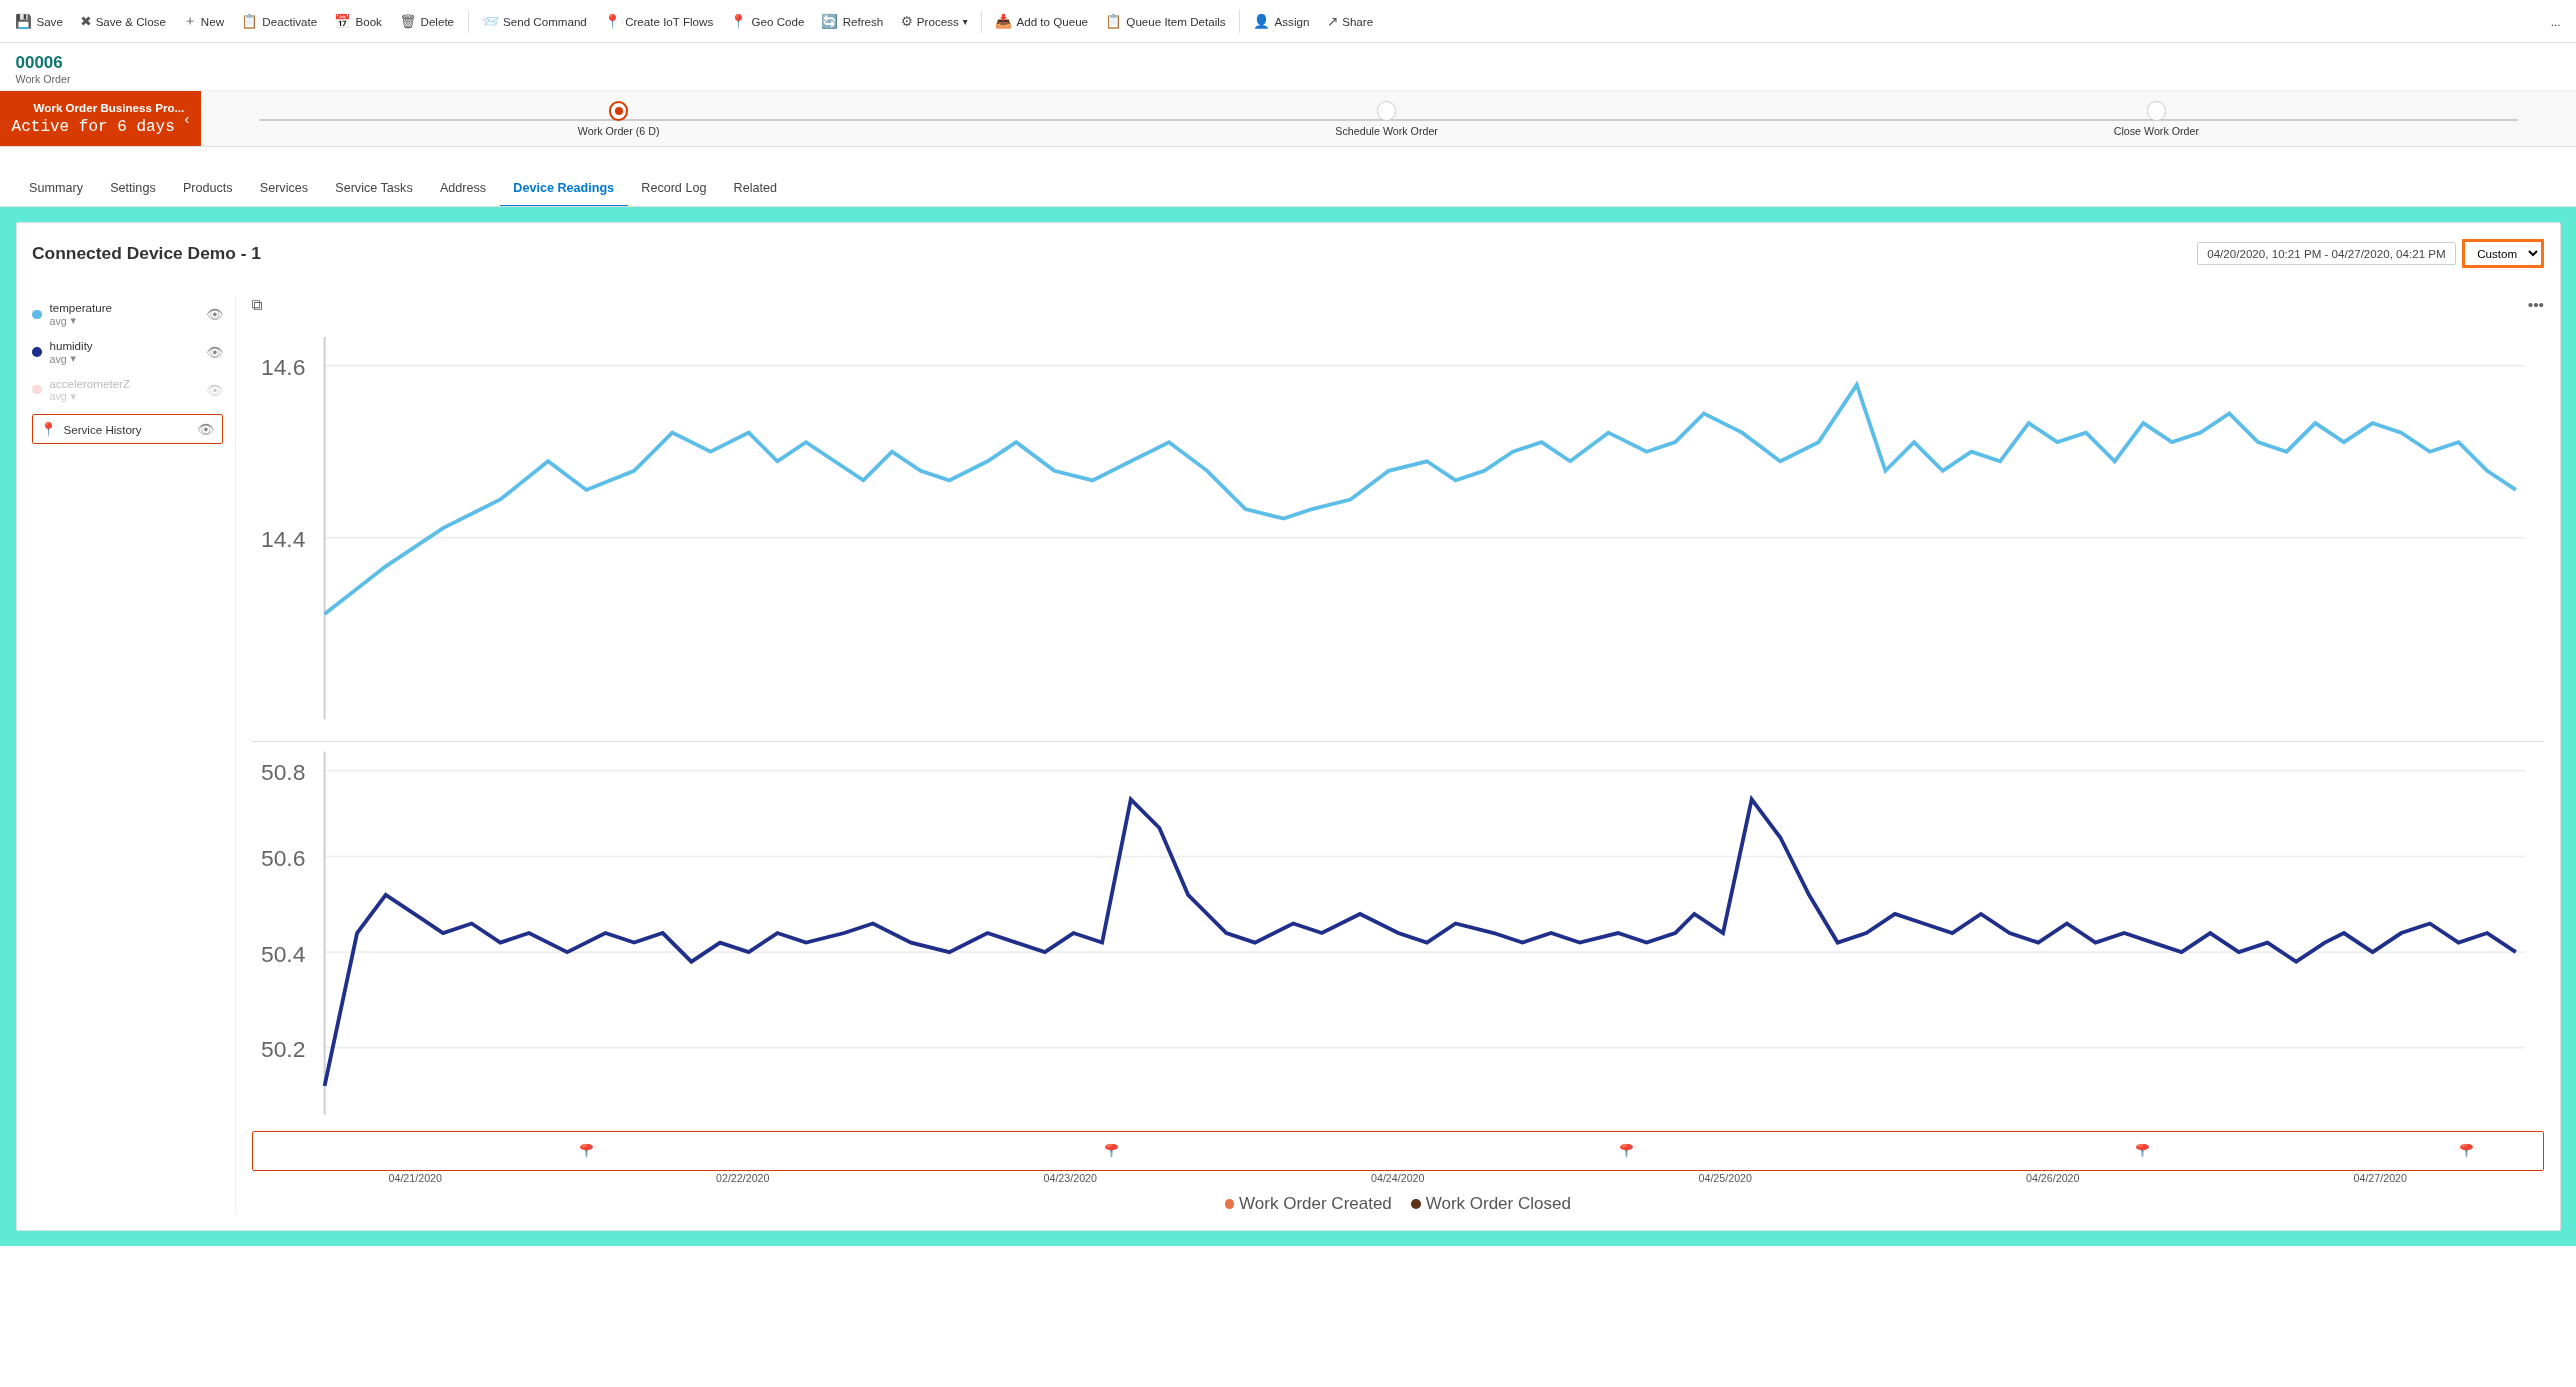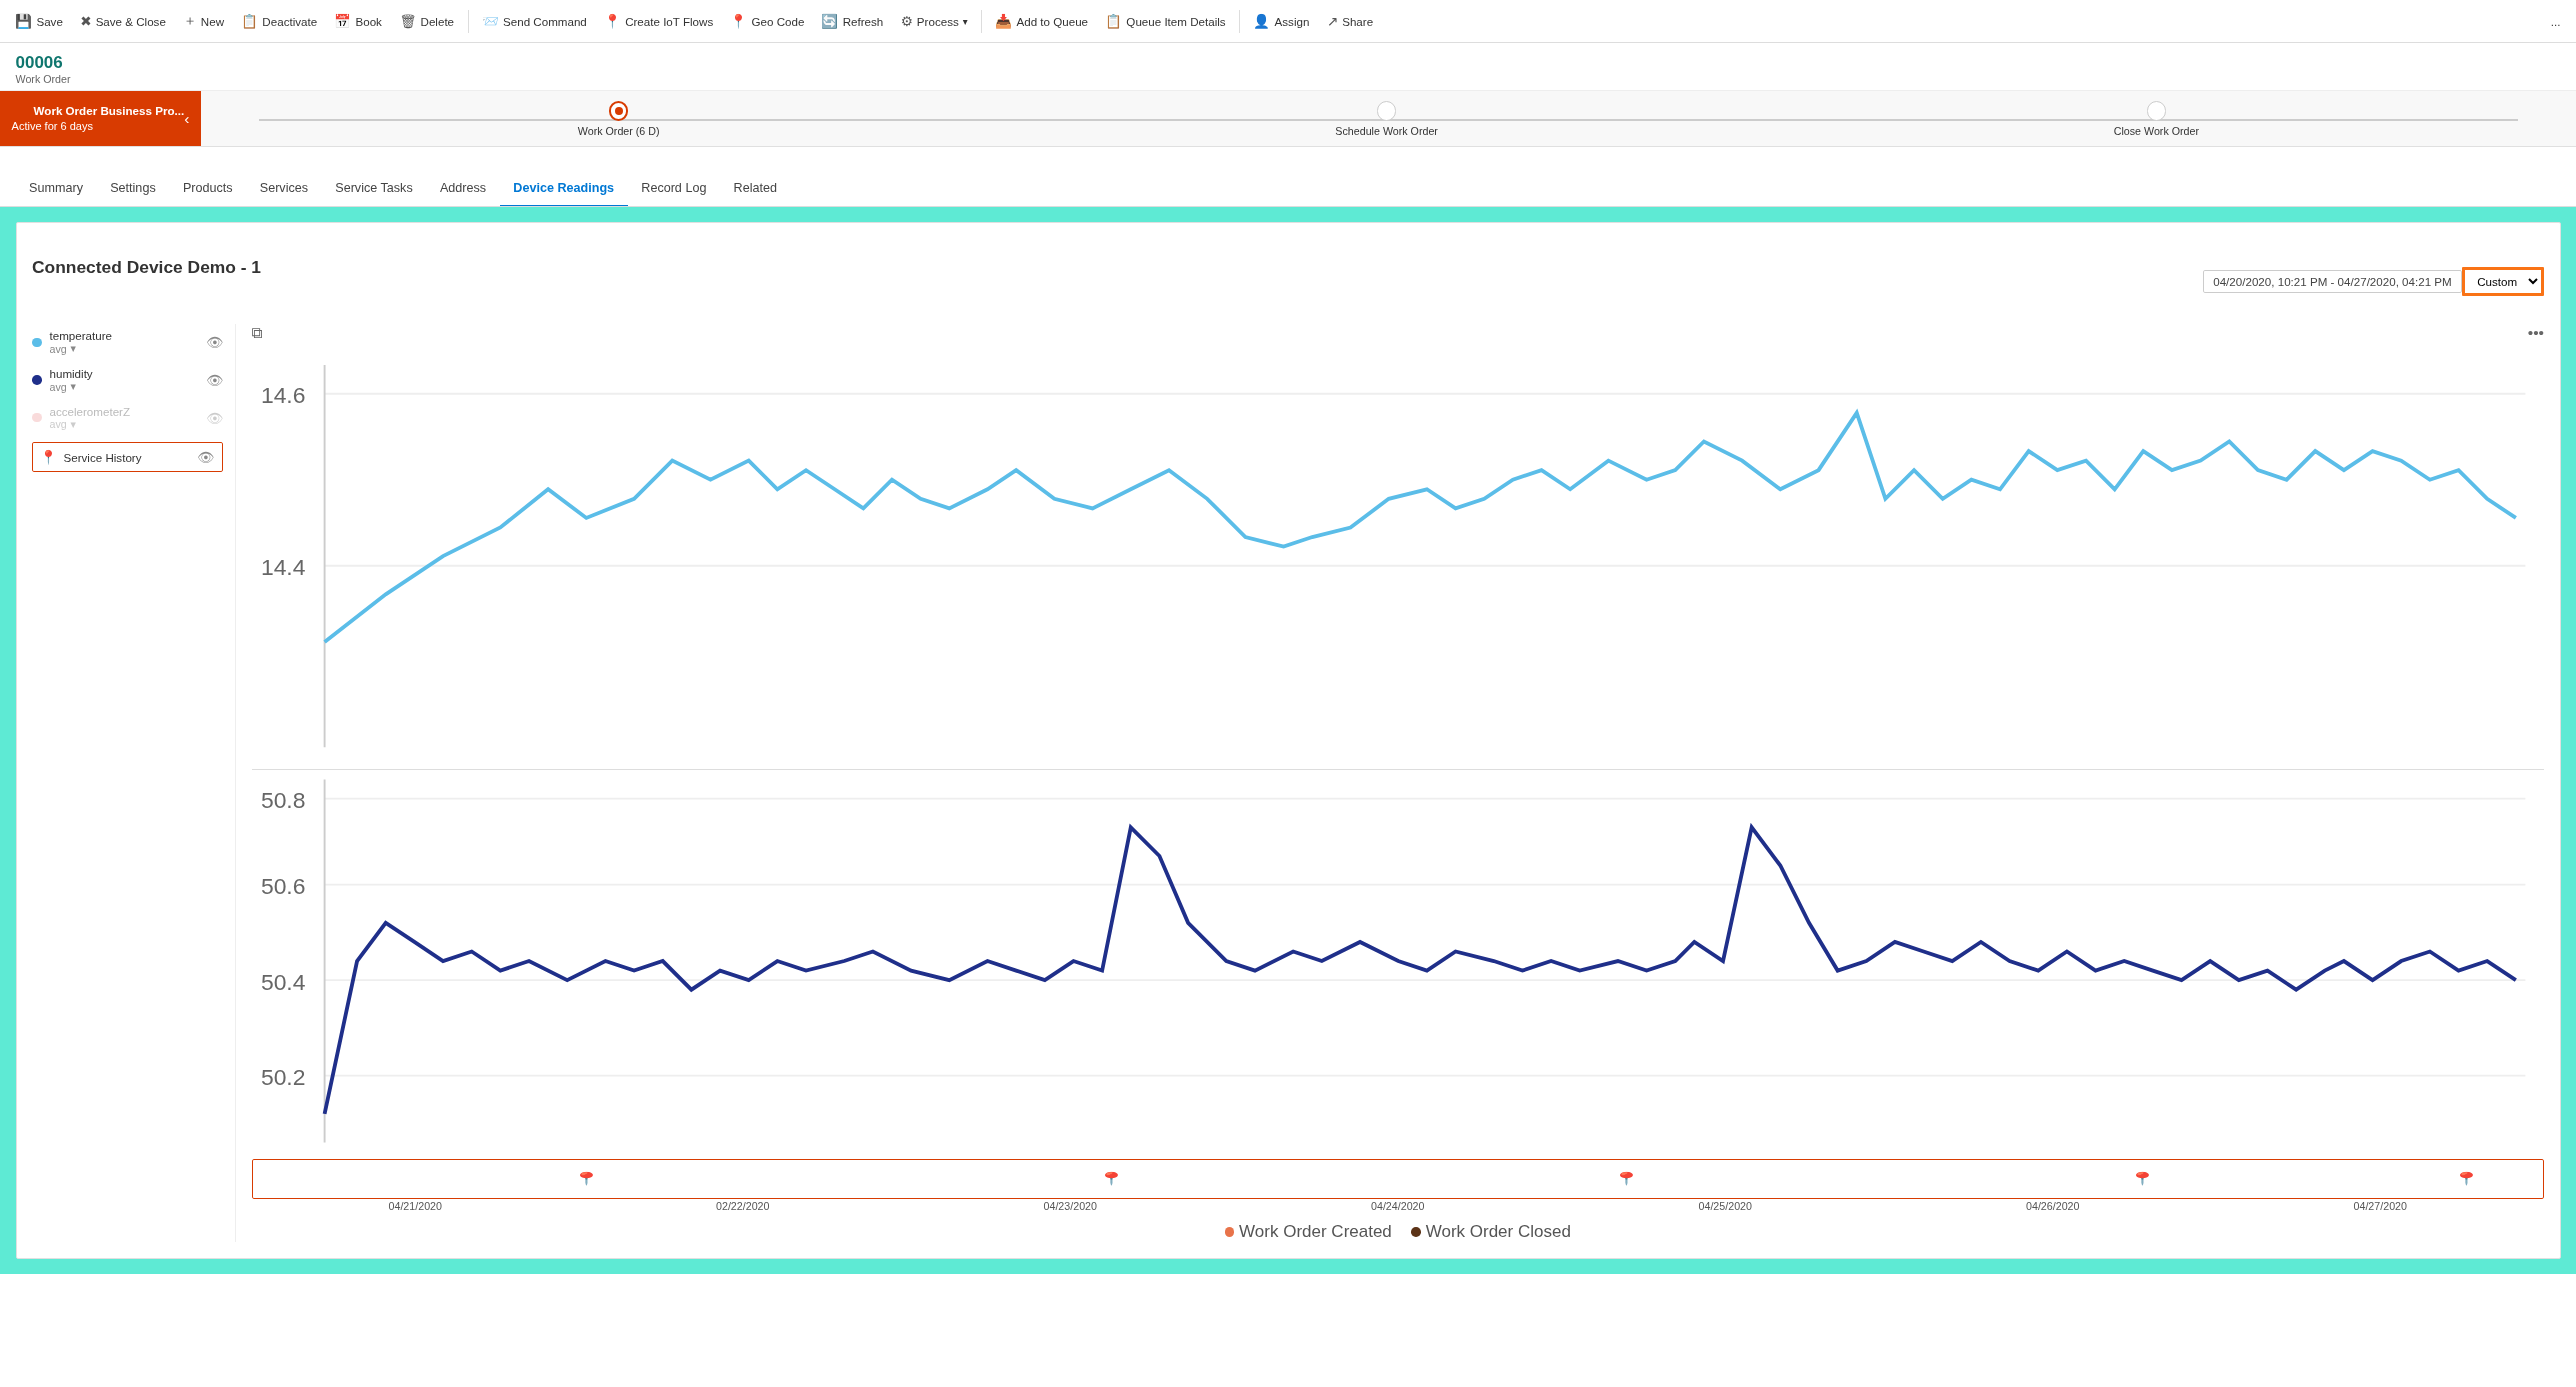--- a/index.html
+++ b/index.html
@@ -142,21 +142,21 @@
       border-radius: 1.9px;
       padding: 15.5px;
     }
     .device-panel-header {
       display: flex;
       align-items: center;
       justify-content: space-between;
       margin-bottom: 11.6px;
     }
     .device-title { font-size: 17.4px; font-weight: 600; }
-    .device-header-right { display: flex; align-items: center; gap: 0; margin-top: 28px; }
+    .device-header-right { display: flex; align-items: center; gap: 6px; }
     .date-range-label {
       font-size: 11.6px;
       color: #444;
       border: 1px solid #ccc;
       padding: 3.9px 9.7px;
       border-radius: 1.9px;
       background: #fff;
     }
     .custom-select {
       font-size: 11.6px;
@@ -335,21 +335,21 @@
 
 <div class="record-header">
   <div class="record-id">00006</div>
   <div class="record-type">Work Order</div>
 </div>
 
 <div class="bpf-bar">
   <div class="bpf-active">
     <div class="bpf-active-text">
       <div class="bpf-active-title">Work Order Business Pro...</div>
-      <div style="font-size:11px;">Active for 6 days</div>
+      <div style="font-size:16px;font-family:Liberation Mono, monospace;">Active for 6 days</div>
     </div>
     <button class="bpf-collapse-btn">‹</button>
   </div>
   <div class="bpf-stages">
     <div class="bpf-stages-line"></div>
     <div class="bpf-stage">
       <div class="bpf-circle active"></div>
       <span class="bpf-stage-label">Work Order (6 D)</span>
     </div>
     <div class="bpf-stage">

